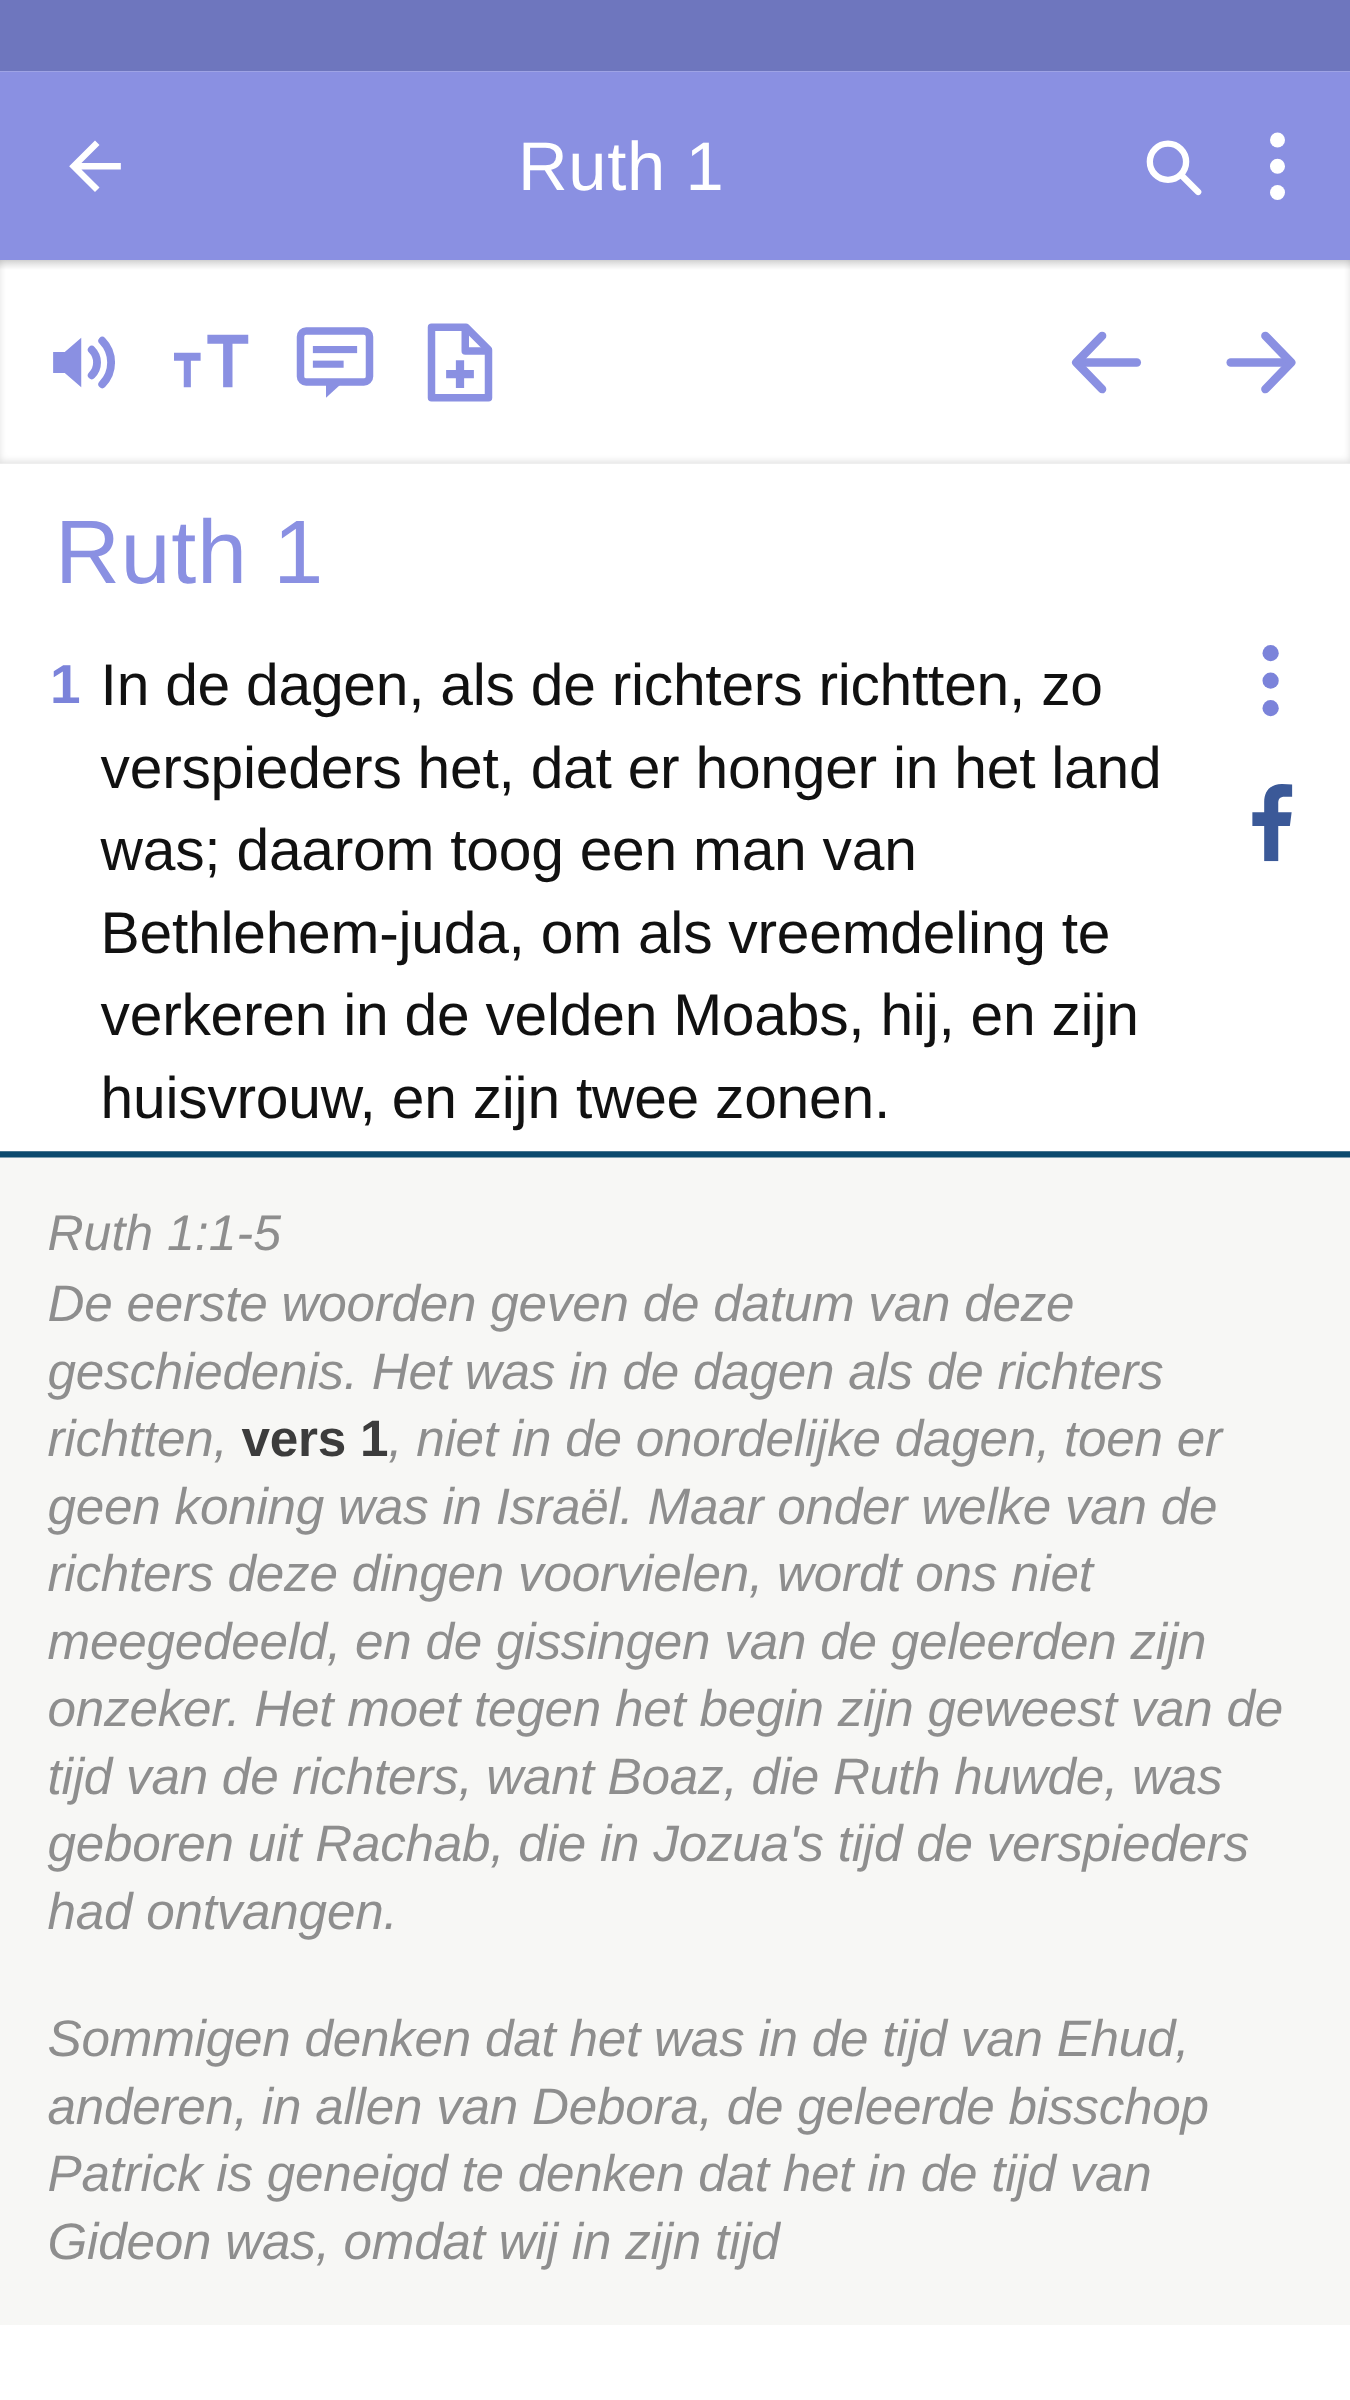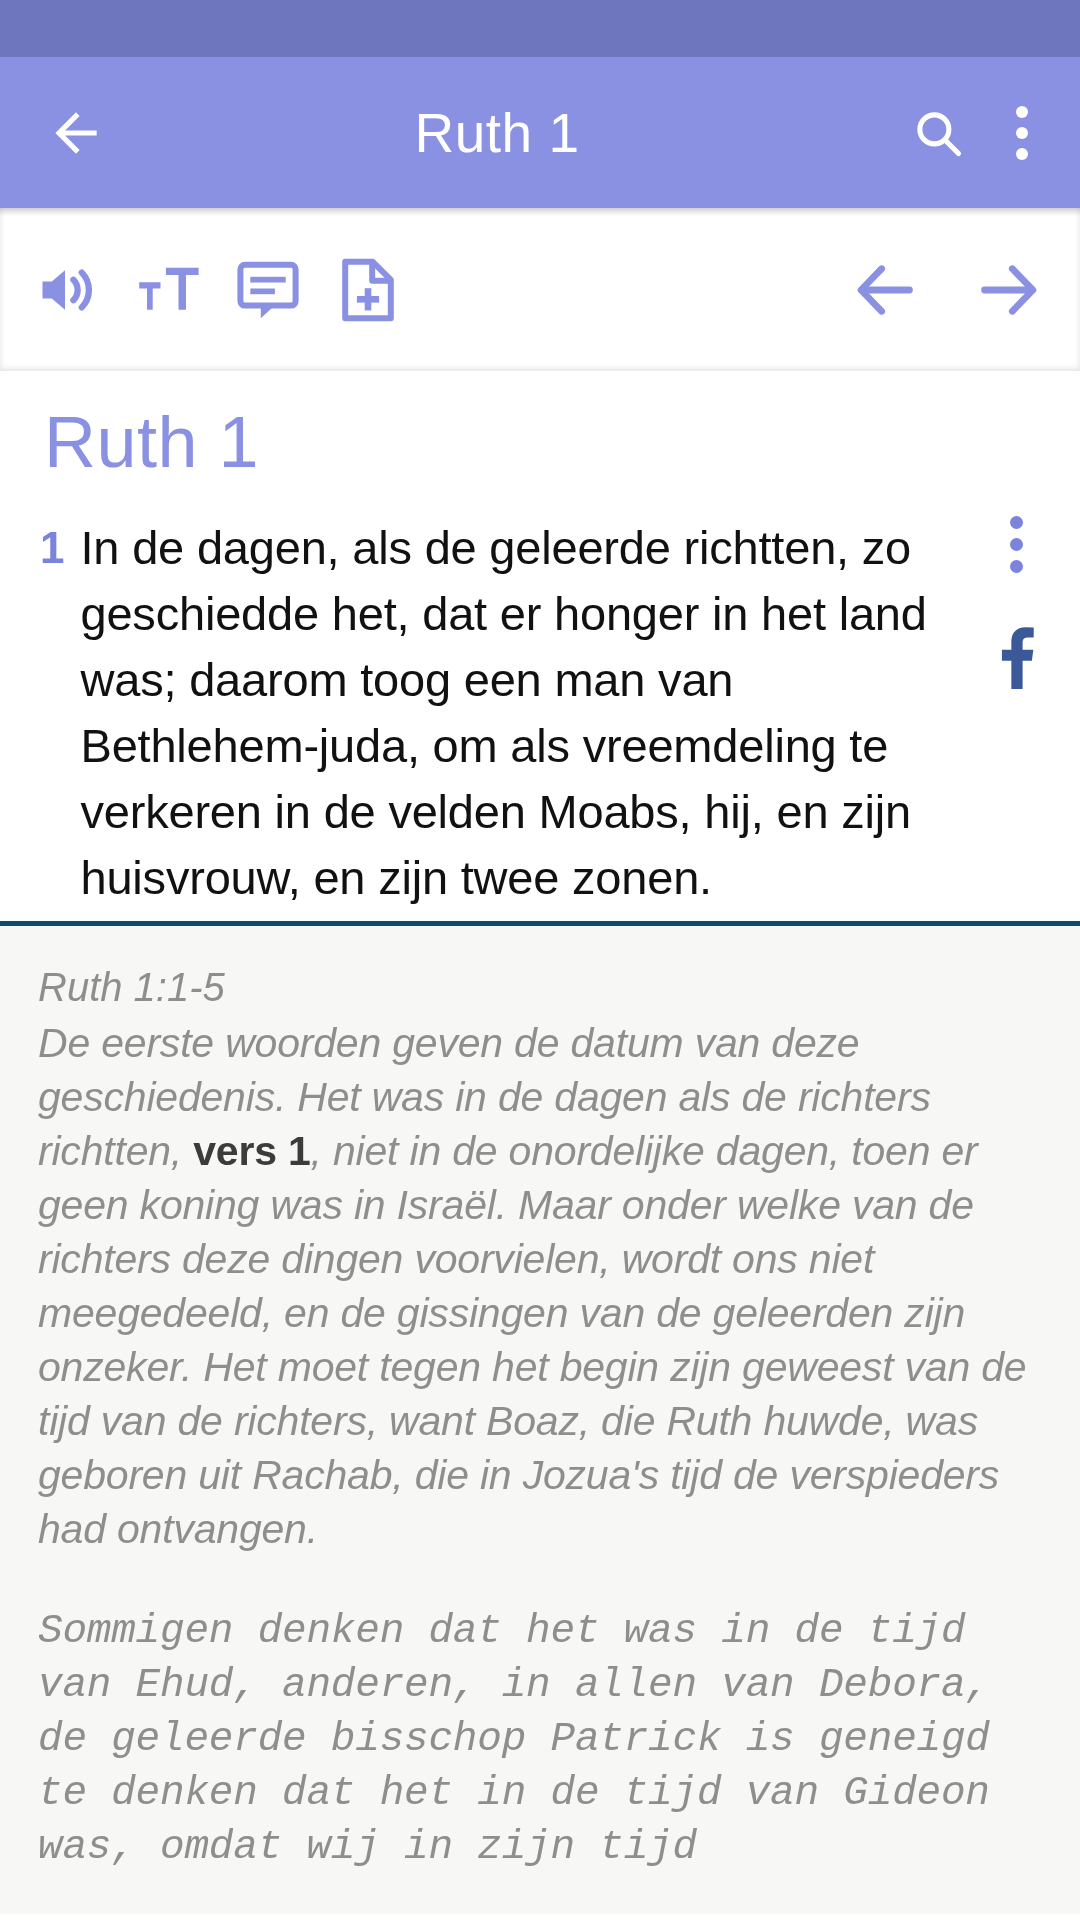--- a/index.html
+++ b/index.html
@@ -192,21 +192,21 @@
     line-height: 54px;
     margin-bottom: 2px;
   }
   .commentary-p {
     color: #8E8E8E;
     font-size: 41px;
     font-style: italic;
     line-height: 54px;
     letter-spacing: -0.2px;
   }
-  .commentary-p + .commentary-p { margin-top: 48px; font-family: Liberation Mono, monospace; }
+  .commentary-p + .commentary-p { margin-top: 48px; }
   .commentary-p .hl {
     color: #3C3C3C;
     font-style: normal;
     font-weight: 600;
     text-align: center;
   }
 </style>
 </head>
 <body>
 
@@ -299,21 +299,21 @@
     </div>
 
   </div>
 
   <div class="content">
 
     <div class="chapter-title">Ruth 1</div>
 
     <div class="verse-block">
       <div class="verse-num">1</div>
-      <div class="verse-text">In de dagen, als de geleerde richtten, zo geschiedde het, dat er honger in het land was; daarom toog een man van Bethlehem-juda, om als vreemdeling te verkeren in de velden Moabs, hij, en zijn huisvrouw, en zijn twee zonen.</div>
+      <div class="verse-text">In de dagen, als de richters richtten, zo verspieders het, dat er honger in het land was; daarom toog een man van Bethlehem-juda, om als vreemdeling te verkeren in de velden Moabs, hij, en zijn huisvrouw, en zijn twee zonen.</div>
 
       <div class="verse-actions">
         <div>
           <div class="dots-vert">
             <span></span>
               <span></span>
               <span></span>
           </div>
         </div>
         <div class="fb-icon">

